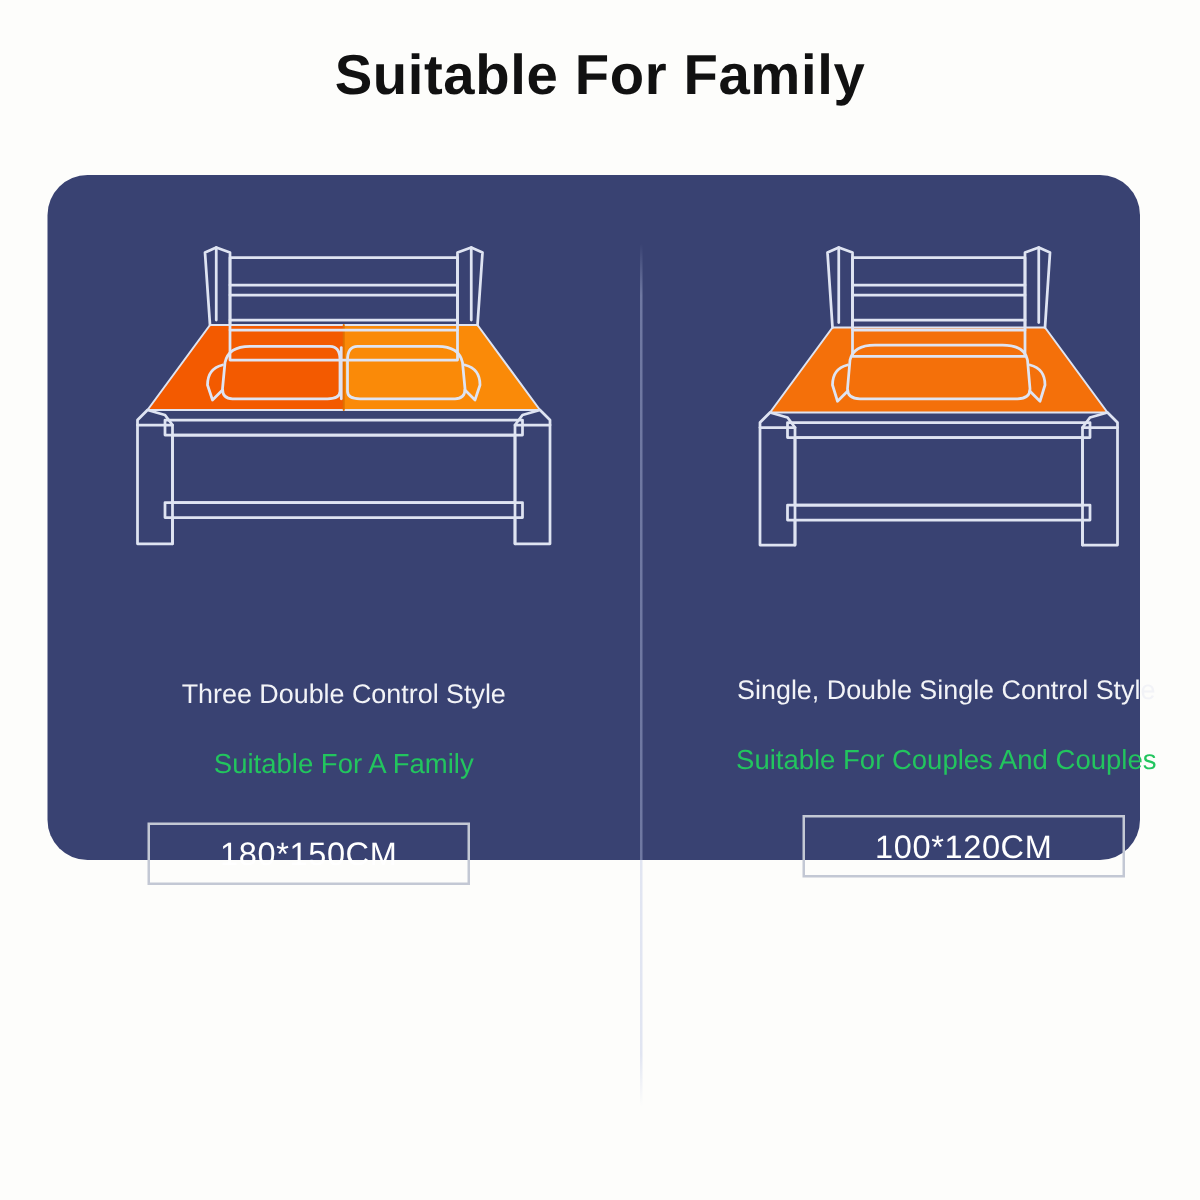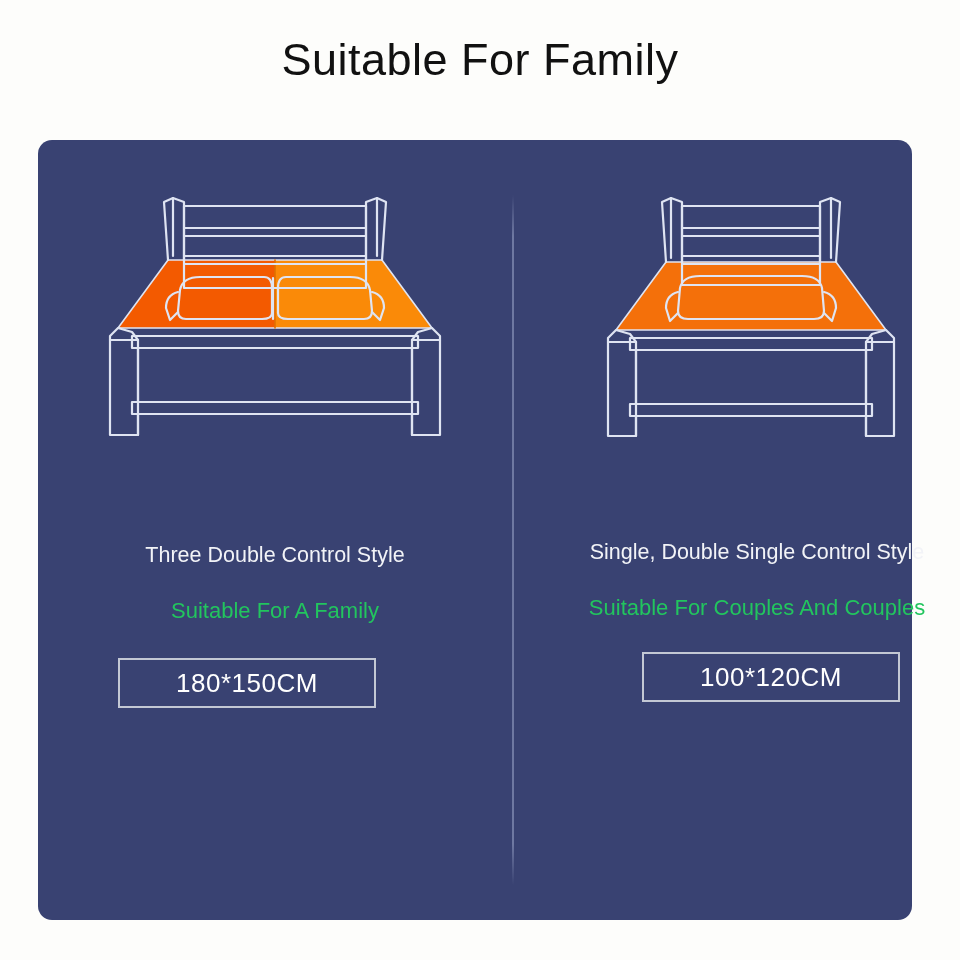--- a/index.html
+++ b/index.html
@@ -15,33 +15,33 @@
     overflow: hidden;
   }
 
   #page-title {
     position: absolute;
     left: 0;
     top: 34px;
     width: 960px;
     text-align: center;
     font-size: 45px;
-    font-weight: normal;
+    font-weight: bold;
     color: #111111;
     letter-spacing: 0.5px;
   }
 
   #panel {
     position: absolute;
     left: 38px;
     top: 140px;
     width: 874px;
-    height: 780px;
+    height: 548px;
     background: #394272;
-    border-radius: 14px;
+    border-radius: 32px;
     text-decoration: underline;
   }
 
   #divider {
     position: absolute;
     left: 474px;
     top: 55px;
     width: 2px;
     height: 690px;
     background: linear-gradient(to bottom,

